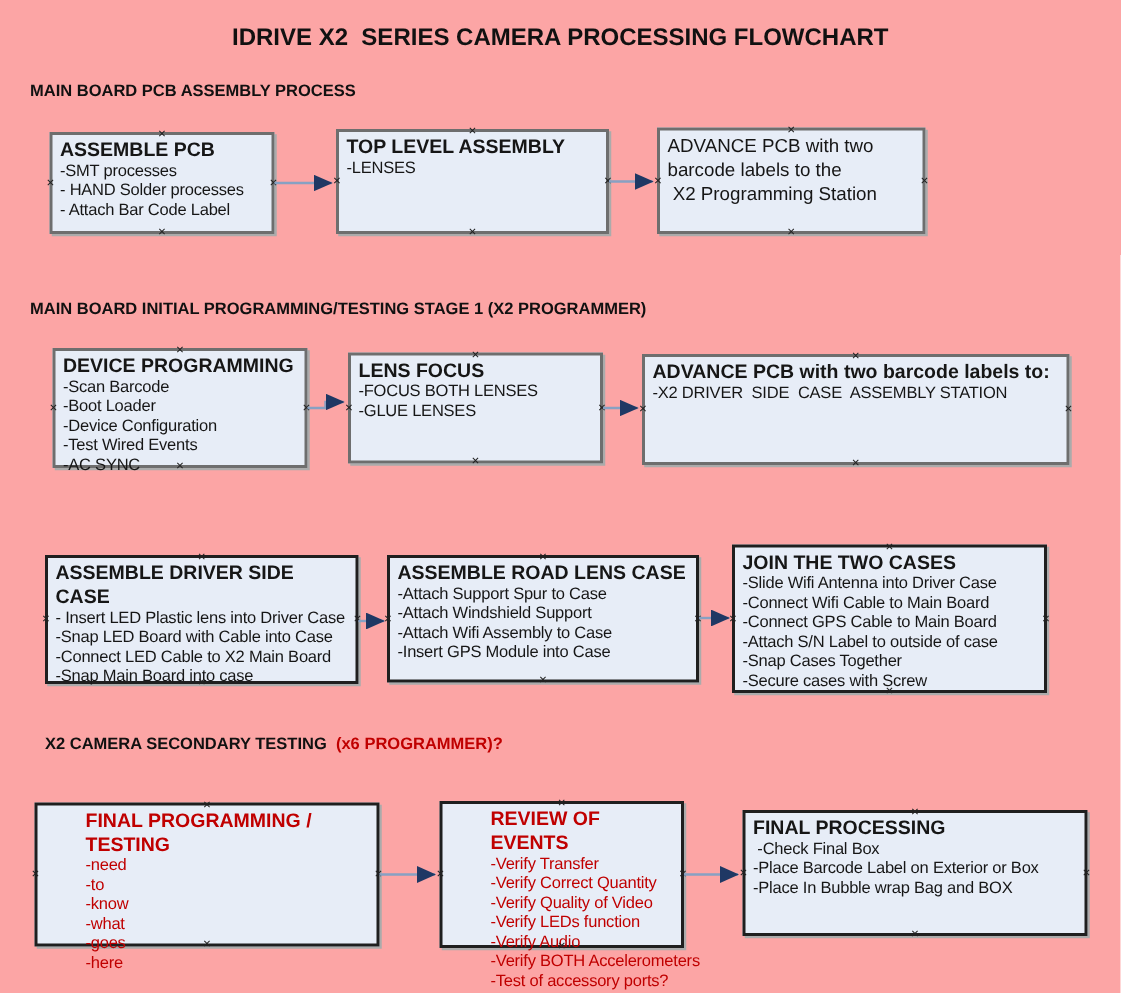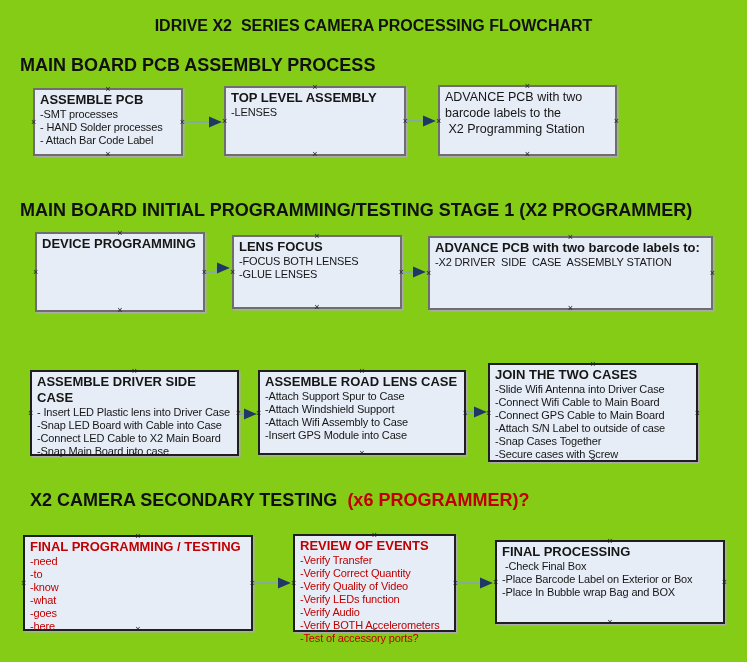--- a/index.html
+++ b/index.html
@@ -1,35 +1,35 @@
 <!DOCTYPE html>
 <html style="--box-fill: #e7edf7; --connector-line: #87a1c3; --connector-arrow: #1f3864; --accent-red: #c00000; --text: #161616;"><head>
 <meta charset="utf-8">
 <style>
   html,body{margin:0;padding:0;background:#fff;}
   #canvas{
-    position:relative;width:747px;height:662px;background:#84cc16;
+    position:relative;width:747px;height:662px;background:#fca5a5;
     font-family:"Liberation Sans","DejaVu Sans",sans-serif;color:var(--text,#161616);
     overflow:hidden;
   }
   .main-title{
     position:absolute;top:17px;left:0;width:747px;text-align:center;
     font-size:16px;font-weight:bold;white-space:pre;color:#111;
   }
   .section-heading{
-    position:absolute;font-size:18px;font-weight:bold;white-space:pre;color:#111;
+    position:absolute;font-size:11px;font-weight:bold;white-space:pre;color:#111;
   }
   .section-heading .red-part{color:var(--accent-red,#c00000);}
   .fc-box{
     position:absolute;background:var(--box-fill,#e7edf7);
     border:2px solid #6e6e6e;box-sizing:border-box;
     padding:2px 4px 2px 5px;box-shadow:1.5px 1.5px 0 #ababab;
   }
   .fc-box.dark{border-color:#1f1f1f;}
-  .fc-box.red-box .box-title,.fc-box.red-box .box-item{color:var(--accent-red,#c00000);}
+  .fc-box.red-box .box-title,.fc-box.red-box .box-item{color:var(--accent-red,#c00000);margin-left:27px;}
   .box-title{font-size:13px;font-weight:bold;line-height:16px;white-space:pre-wrap;}
   .box-title-line{font-size:12.5px;font-weight:normal;line-height:16px;white-space:pre;}
   .box-item{font-size:11px;line-height:13px;letter-spacing:-0.15px;white-space:pre;}
   .handle{position:absolute;font-size:9px;line-height:1;color:#222;}
   .h-t{top:-5px;left:50%;transform:translateX(-50%);}
   .h-b{bottom:-5px;left:50%;transform:translateX(-50%);}
   .h-l{left:-4px;top:50%;transform:translateY(-50%);}
   .h-r{right:-4px;top:50%;transform:translateY(-50%);}
   svg.connectors{position:absolute;left:0;top:0;pointer-events:none;}
   svg.connectors polyline{fill:none;stroke:var(--connector-line,#87a1c3);stroke-width:1.6;}
@@ -75,20 +75,27 @@
         <div class="box-title-line"> X2 Programming Station</div>
       </div>
   <span class="handle h-t">×</span>
       <span class="handle h-r">×</span>
       <span class="handle h-b">×</span>
       <span class="handle h-l">×</span>
     </div>
 
   <div class="fc-box" style="left:35px;top:232px;width:170px;height:80px">
     <div class="box-title">DEVICE PROGRAMMING</div>
+    <div>
+        <div class="box-item">-Scan Barcode</div>
+        <div class="box-item">-Boot Loader</div>
+        <div class="box-item">-Device Configuration</div>
+        <div class="box-item">-Test Wired Events</div>
+        <div class="box-item">-AC SYNC</div>
+      </div>
   <span class="handle h-t">×</span>
       <span class="handle h-r">×</span>
       <span class="handle h-b">×</span>
       <span class="handle h-l">×</span>
     </div>
   <div class="fc-box" style="left:232px;top:235px;width:170px;height:74px">
     <div class="box-title">LENS FOCUS</div>
     <div>
         <div class="box-item">-FOCUS BOTH LENSES</div>
         <div class="box-item">-GLUE LENSES</div>

